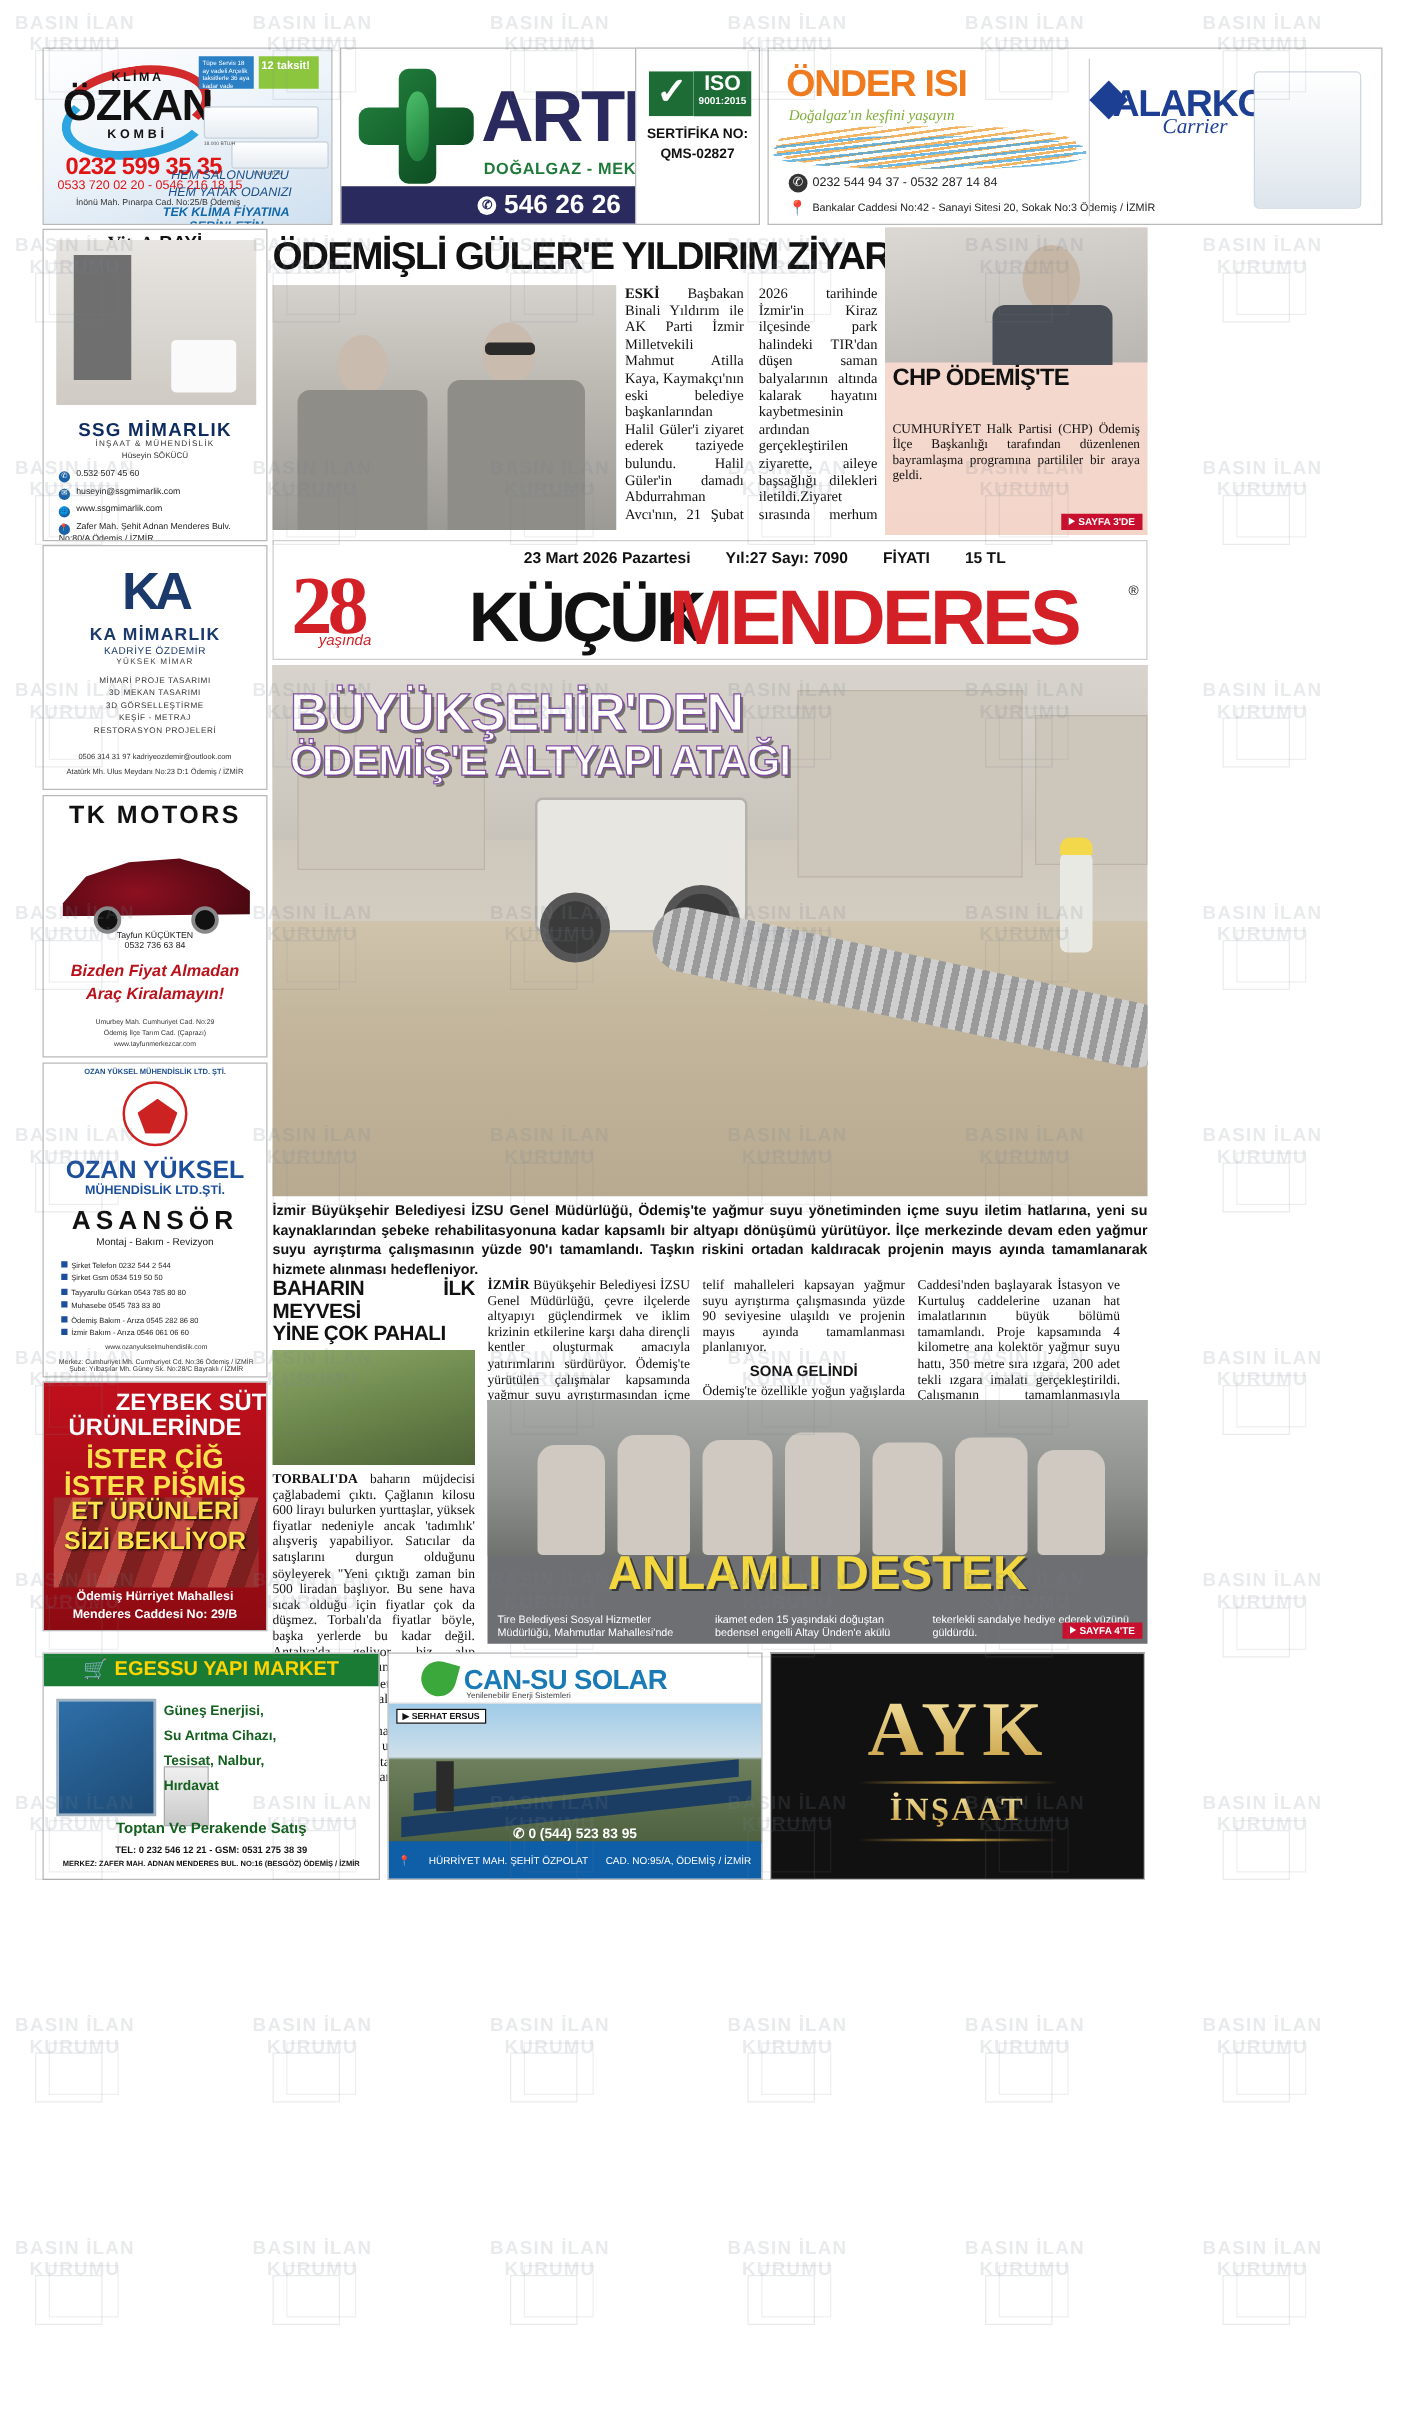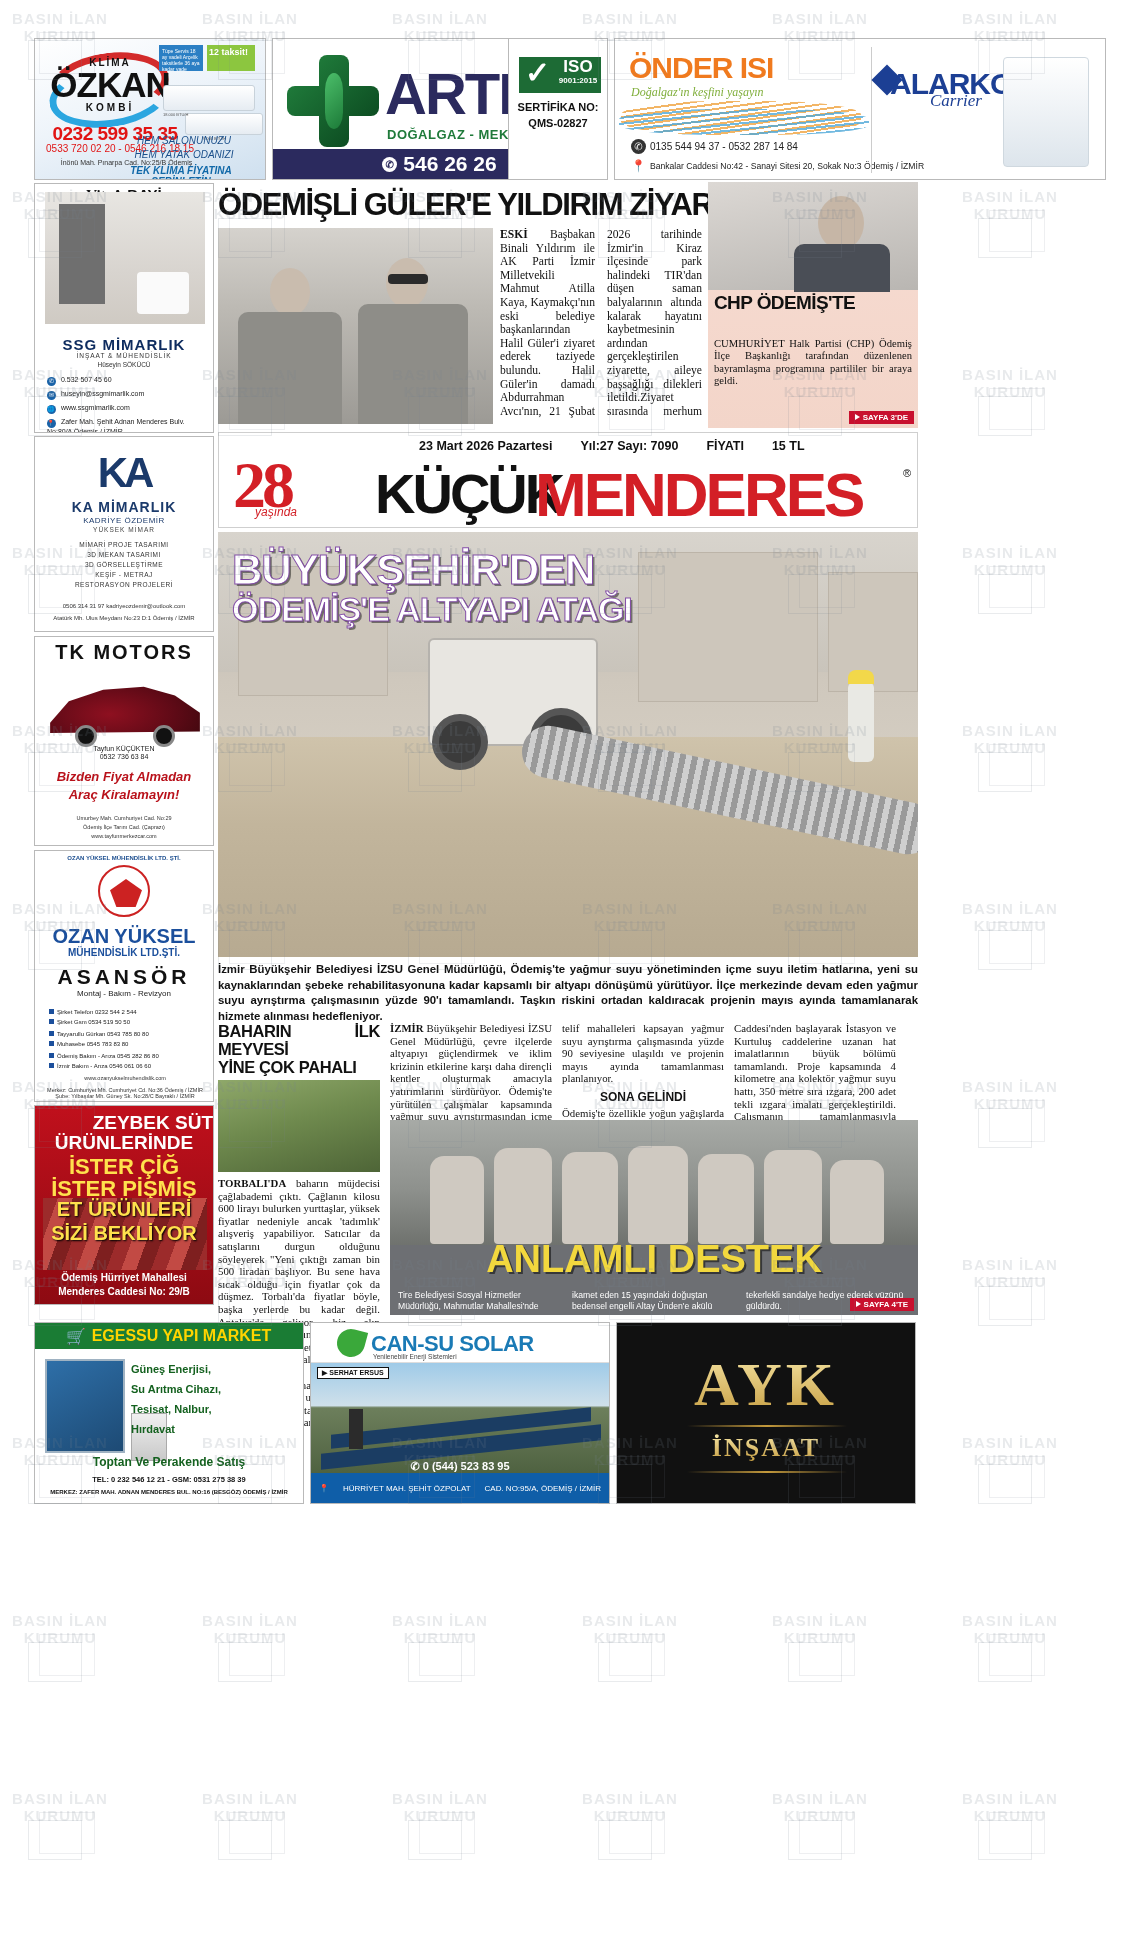--- a/index.html
+++ b/index.html
@@ -296,21 +296,21 @@
     <div class="iso-t2">QMS-02827</div>
   </div>
 
   <div class="ad" id="ad-onder">
     <div class="on-name">ÖNDER ISI</div>
     <div class="on-slog">Doğalgaz'ın keşfini yaşayın</div>
     <div class="on-wave"></div>
     <div class="on-wave2"></div>
     <div class="on-line" style="top:100px;">
       <span class="phone-ic" style="background:#333;color:#fff;">✆</span>
-      <span>0135 544 94 37 - 0532 287 14 84</span>
+      <span>0232 544 94 37 - 0532 287 14 84</span>
     </div>
     <div class="on-line" style="top:120px;">
       <span style="color:#111;font-size:12px;">📍</span>
       <span style="font-size:8.6px;">Bankalar Caddesi No:42 - Sanayi Sitesi 20, Sokak No:3 Ödemiş / İZMİR</span>
     </div>
     <div class="al-box">
       <div style="position:absolute;left:10px;top:10px;">
         <span class="al-sq"></span>
         <span class="al-name">ALARKO</span>
       </div>

